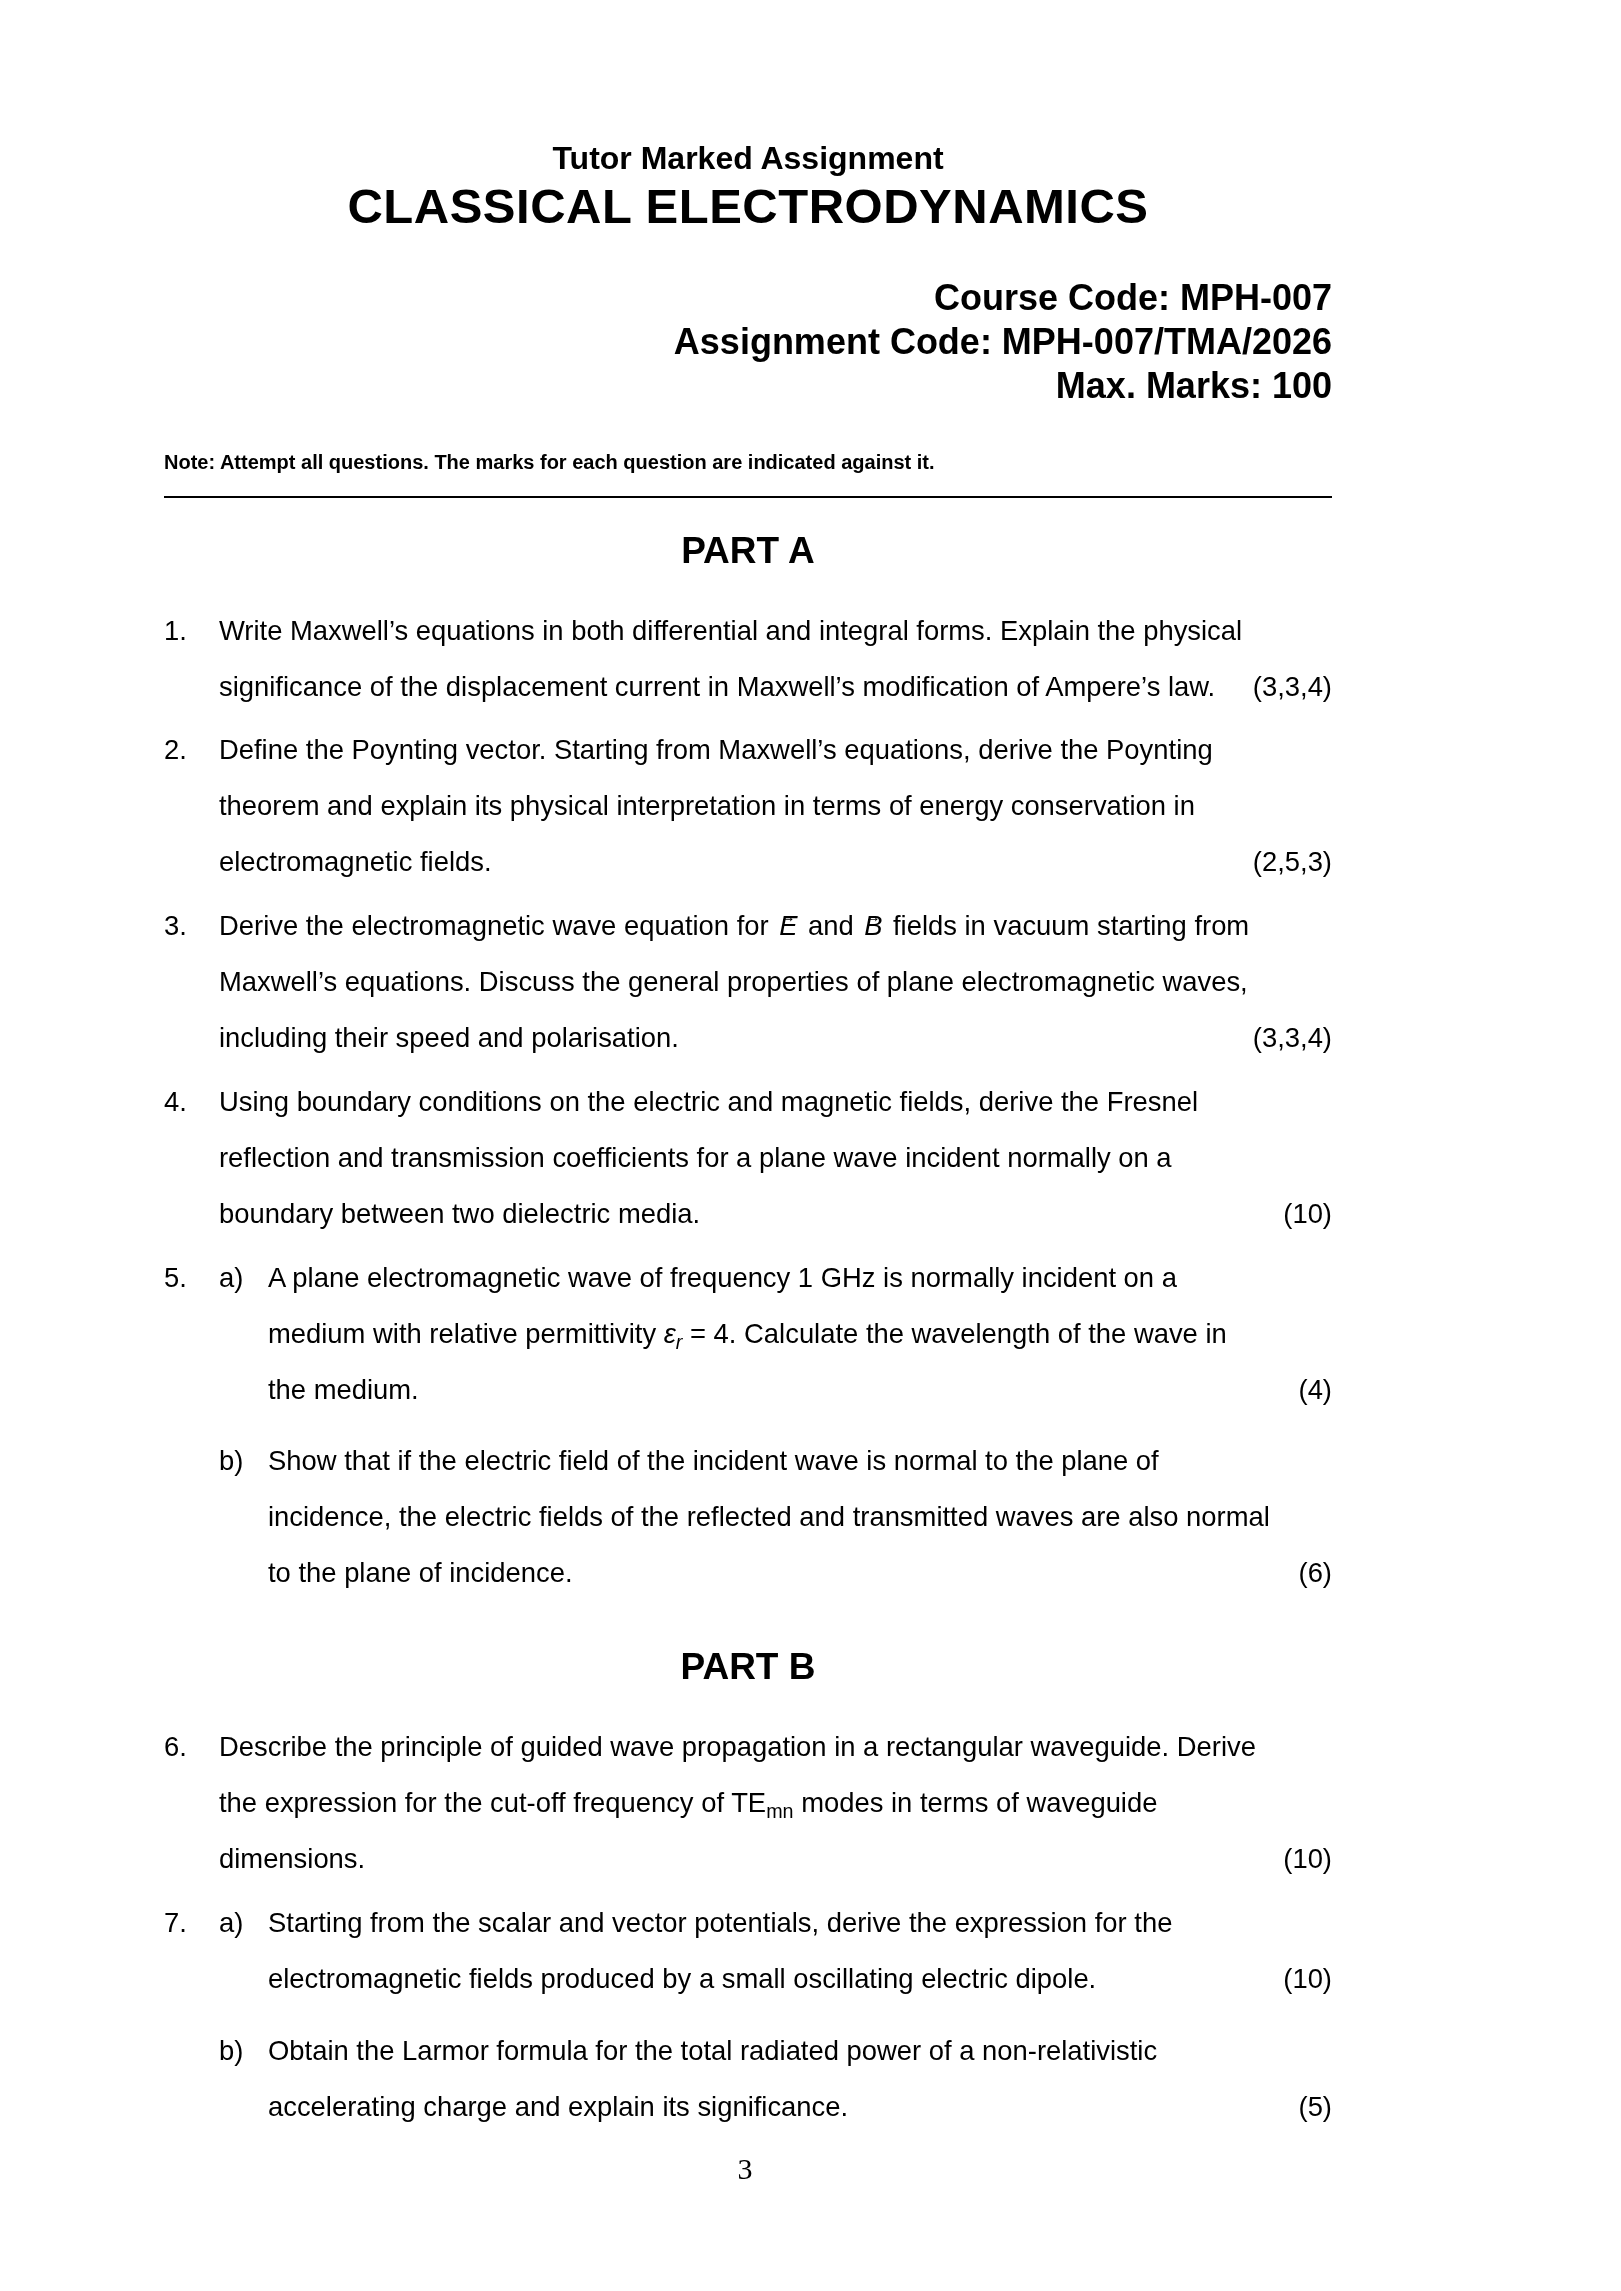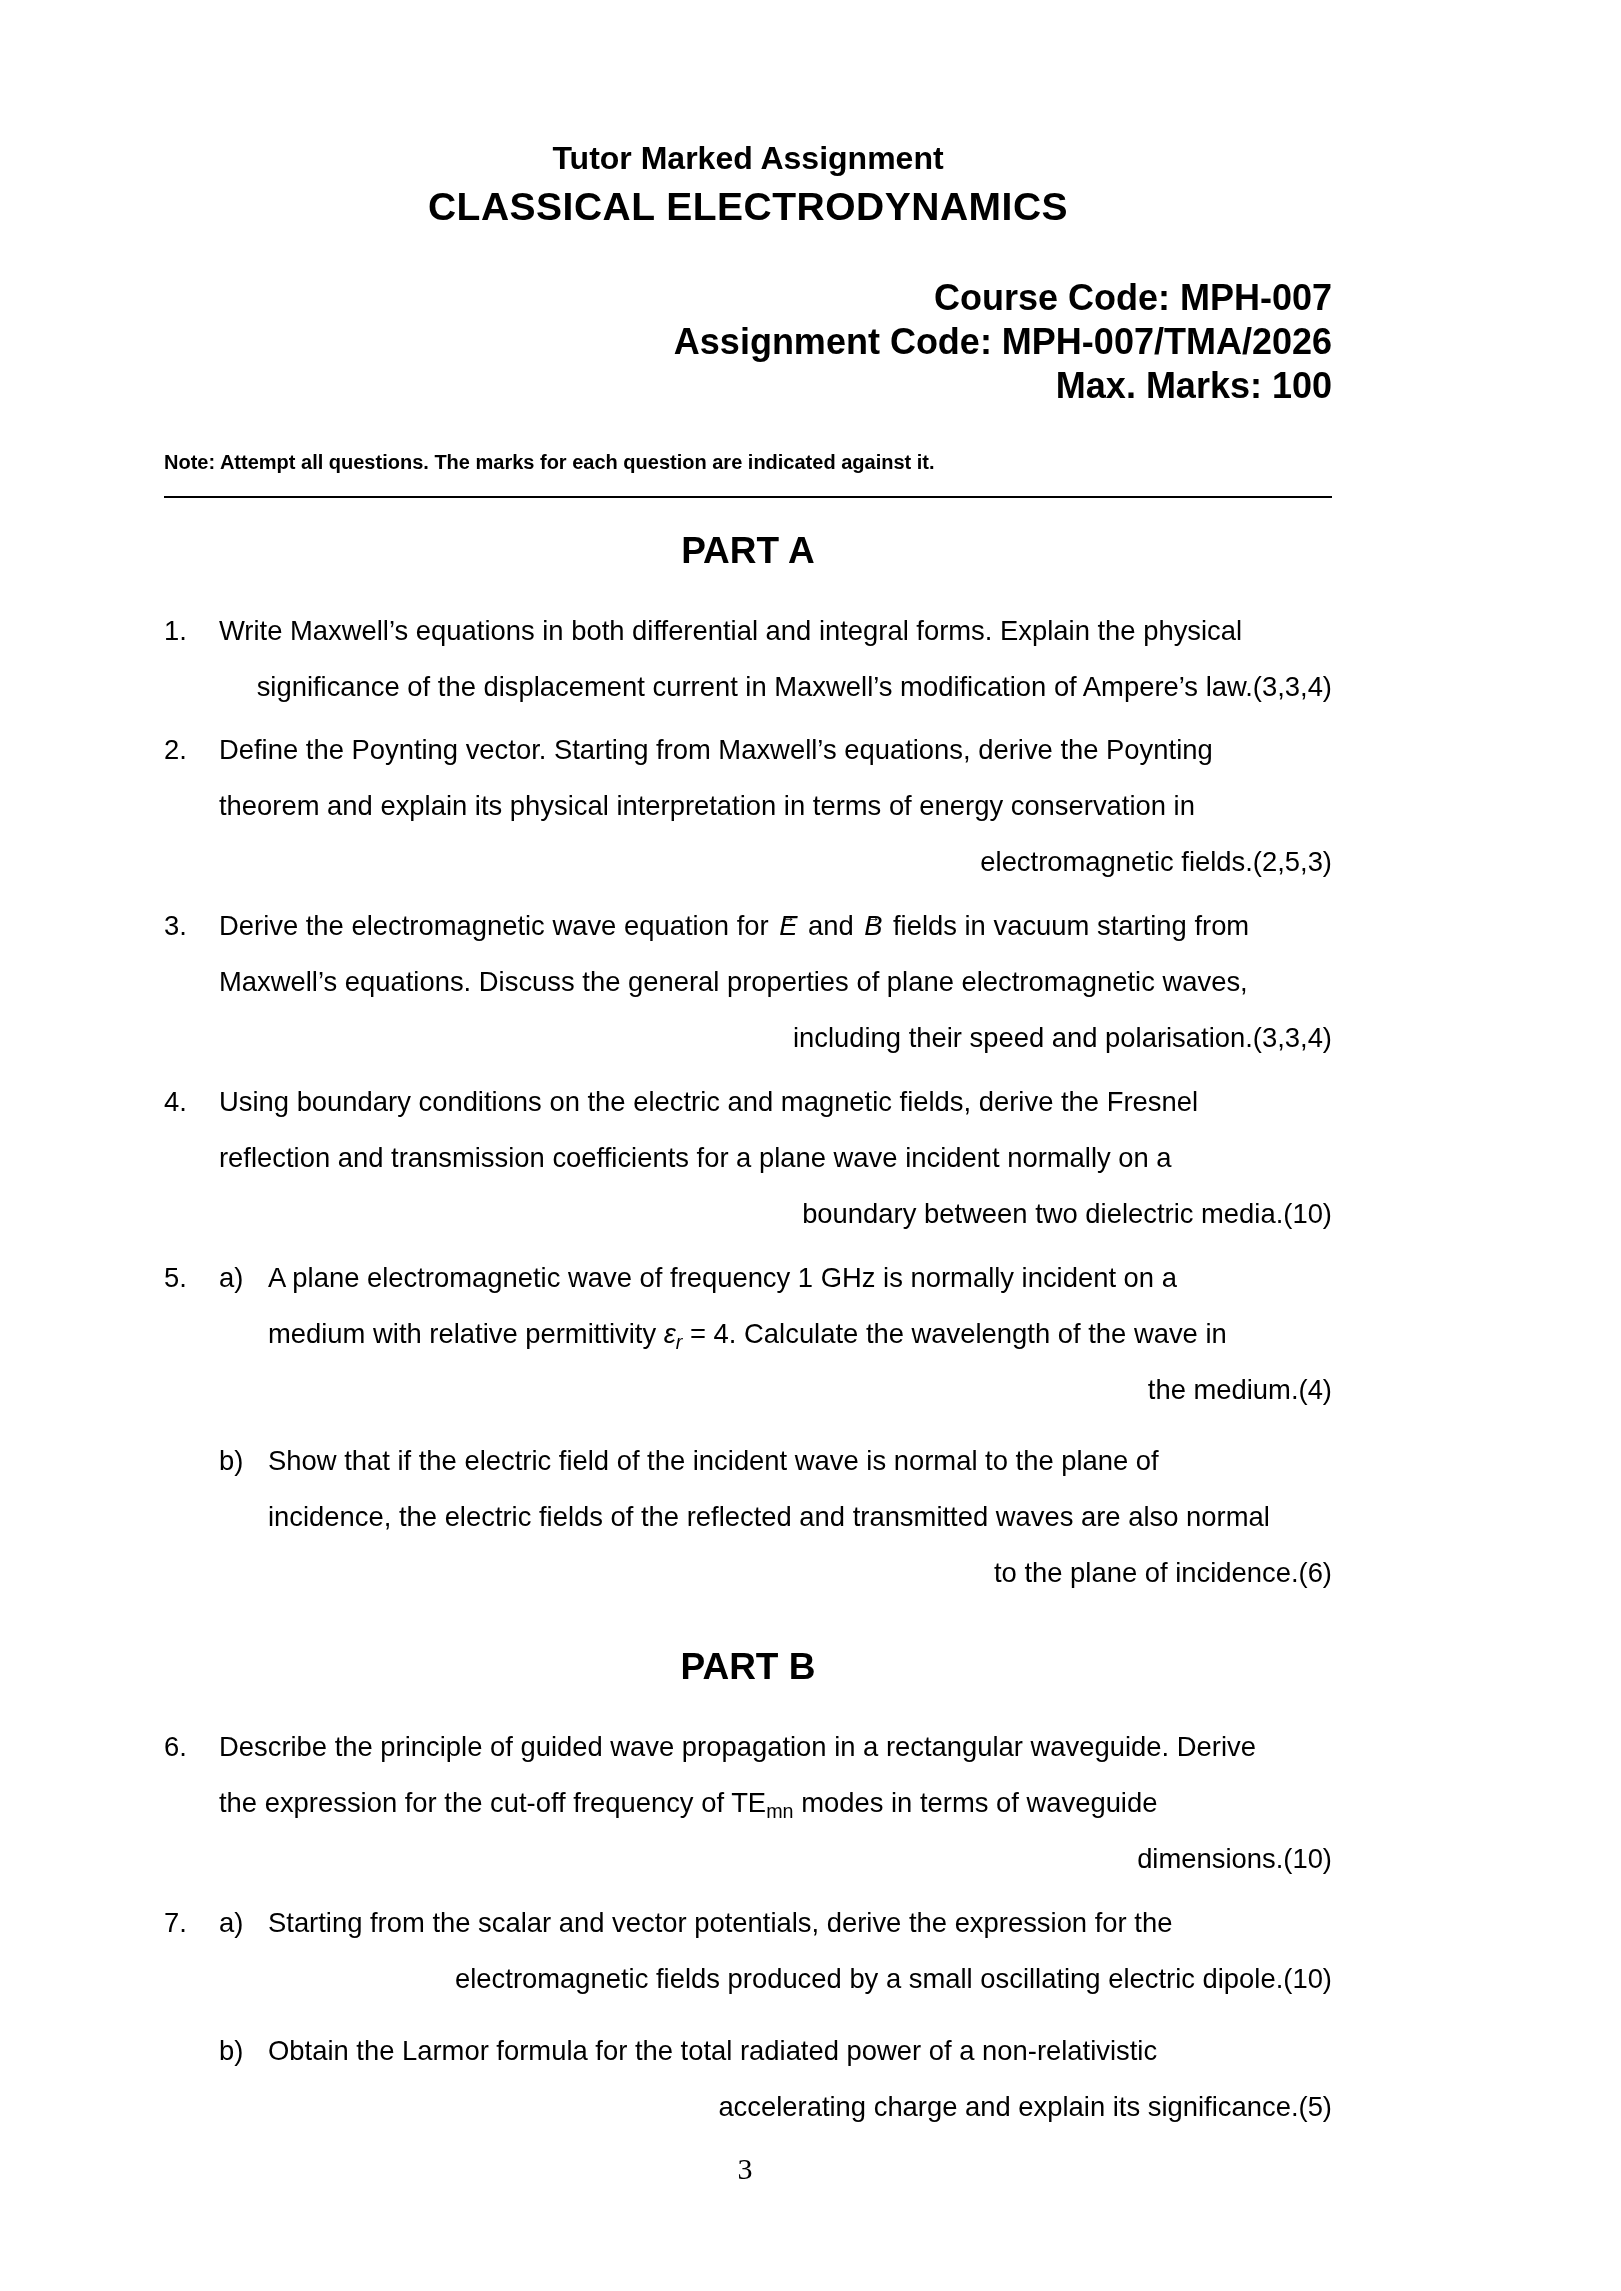--- a/index.html
+++ b/index.html
@@ -15,21 +15,21 @@
     overflow: hidden;
   }
   .title-1 {
     text-align: center;
     font-size: 32px;
     font-weight: bold;
     line-height: 39px;
   }
   .title-2 {
     text-align: center;
-    font-size: 39px;
+    font-size: 49px;
     font-weight: bold;
     line-height: 49px;
     margin-top: 3.9px;
     letter-spacing: 0.5px;
   }
   .codes {
     margin-top: 45px;
     text-align: right;
     font-size: 36px;
     font-weight: bold;
@@ -58,21 +58,21 @@
     font-size: 27.4px;
     line-height: 56px;
     margin-bottom: 7.8px;
   }
   .question.sub { grid-template-columns: 55px 49px 1fr; }
   .question.sub-b { margin-top: 15.7px; }
   .qnum, .qletter { line-height: 56px; }
   .q-line { white-space: nowrap; }
   .q-line.q-last {
     display: flex;
-    justify-content: flex-end;
+    justify-content: space-between;
     align-items: baseline;
   }
   .marks { white-space: nowrap; }
   .vec {
     font-style: italic;
     position: relative;
     display: inline-block;
     padding: 0 2.9px;
   }
   .vec::after {

